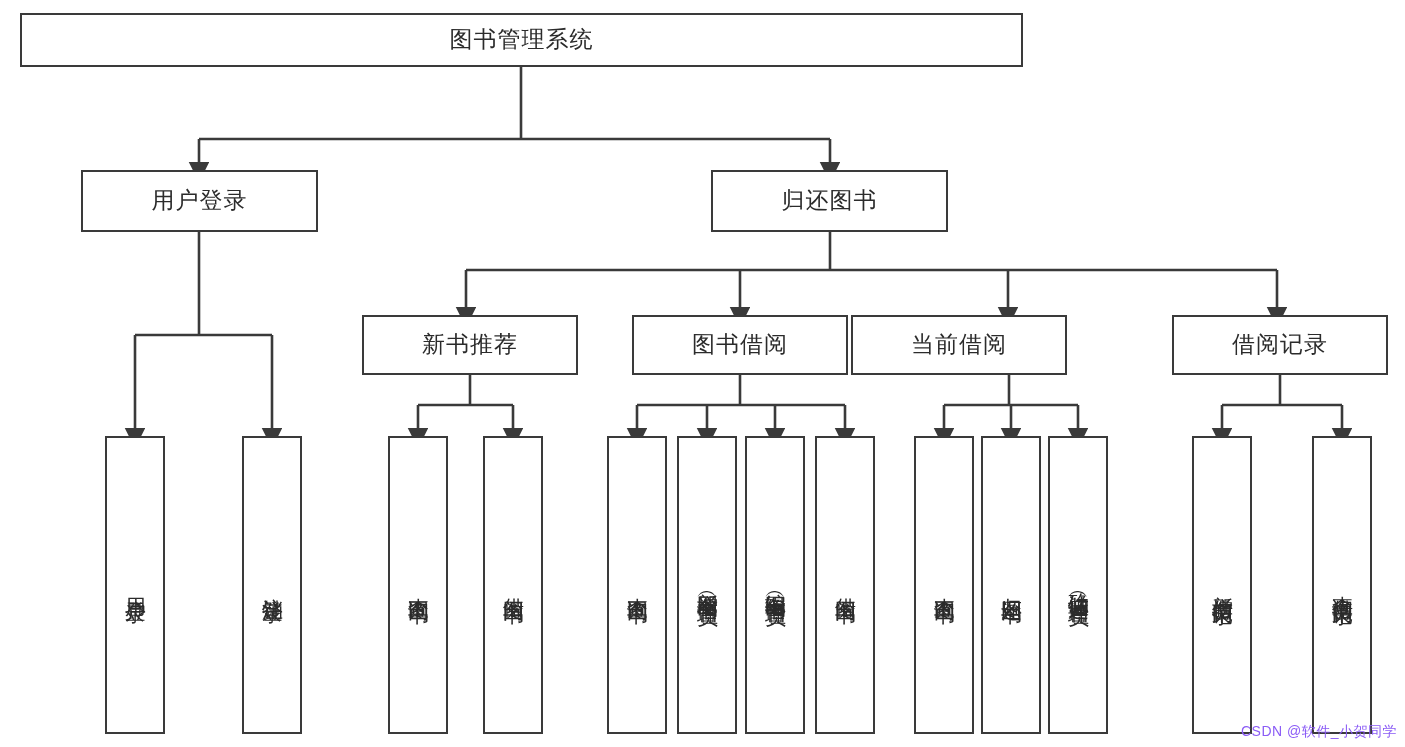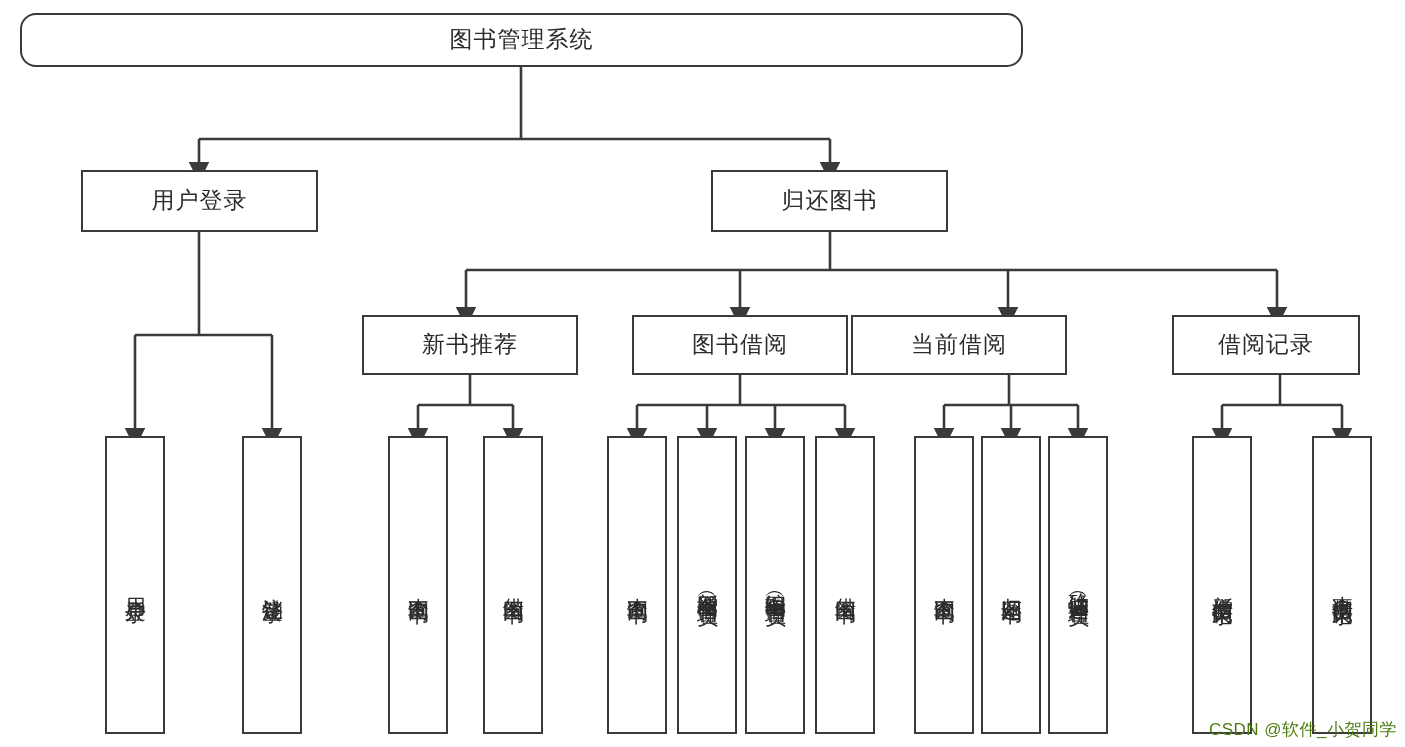--- a/index.html
+++ b/index.html
@@ -52,22 +52,22 @@
     text-orientation: upright;
     white-space: nowrap;
   }
   .node .label {
     display: block;
   }
   .watermark {
     position: absolute;
     right: 8px;
     bottom: 6px;
-    font-size: 17px;
-    color: #4d7c0f;
+    font-size: 14px;
+    color: #8b5cf6;
     letter-spacing: 0.5px;
     white-space: nowrap;
   }
 </style>
 </head>
 <body>
 
 <div id="canvas">
 
   <svg class="edges" viewBox="0 0 1405 747" xmlns="http://www.w3.org/2000/svg">
@@ -113,41 +113,41 @@
       <path d="M1011,405 L1011,429" marker-end="url(#arrow)"></path>
       <path d="M1078,405 L1078,429" marker-end="url(#arrow)"></path>
 
       <path d="M1280,375 L1280,405"></path>
       <path d="M1222,405 L1342,405"></path>
       <path d="M1222,405 L1222,429" marker-end="url(#arrow)"></path>
       <path d="M1342,405 L1342,429" marker-end="url(#arrow)"></path>
     </g>
   </svg>
 
-  <div class="node horiz" style="left:20px; top:13px; width:1003px; height:54px;border-radius:16px;">
+  <div class="node horiz" style="left:20px; top:13px; width:1003px; height:54px;">
     <span class="label">图书管理系统</span>
   </div>
 
   <div class="node horiz" style="left:81px; top:170px; width:237px; height:62px;">
     <span class="label">用户登录</span>
   </div>
   <div class="node horiz" style="left:711px; top:170px; width:237px; height:62px;">
     <span class="label">归还图书</span>
   </div>
 
   <div class="node horiz" style="left:632px; top:315px; width:216px; height:60px;">
     <span class="label">图书借阅</span>
   </div>
   <div class="node horiz" style="left:362px; top:315px; width:216px; height:60px;">
     <span class="label">新书推荐</span>
   </div>
   <div class="node horiz" style="left:851px; top:315px; width:216px; height:60px;">
     <span class="label">当前借阅</span>
   </div>
-  <div class="node horiz" style="left:1172px; top:315px; width:188px; height:60px;">
+  <div class="node horiz" style="left:1172px; top:315px; width:216px; height:60px;">
     <span class="label">借阅记录</span>
   </div>
 
   <div class="node vert" style="left:105px; top:436px; width:60px; height:298px;">
     <span class="label">用户登录</span>
   </div>
   <div class="node vert" style="left:242px; top:436px; width:60px; height:298px;">
     <span class="label">注销登录</span>
   </div>
 

